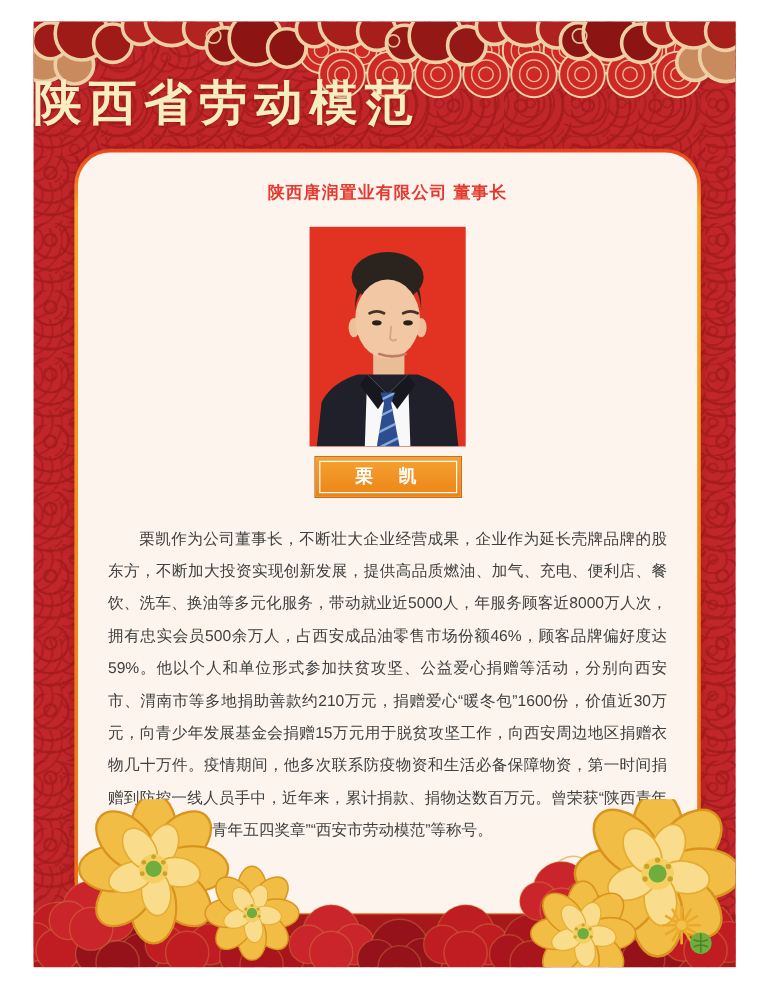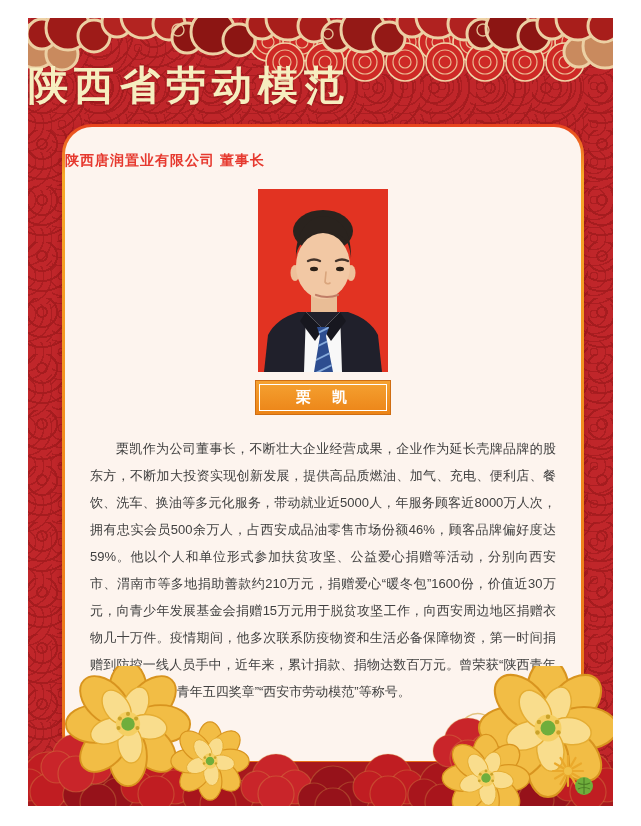--- a/index.html
+++ b/index.html
@@ -33,30 +33,30 @@
     position:absolute;left:34px;top:106px;width:522px;height:640px;z-index:2;
     border-radius:30px;box-sizing:border-box;padding:3px;
     background:linear-gradient(180deg,#e8431f 0%,#f6a928 8%,#f0861c 60%,#e8701a 100%);
     box-shadow:0 2px 6px rgba(120,10,10,.35);
   }
   .card-inner{
     width:100%;height:100%;border-radius:27px;background:#fdf4ee;overflow:hidden;
     box-sizing:border-box;
   }
   .subtitle{
-    margin-top:25px;color:#e6392f;font-weight:bold;
+    margin-top:25px;text-align:center;color:#e6392f;font-weight:bold;
     font-size:14px;letter-spacing:1px;
   }
   .photo{
     width:130px;height:183px;margin:19px auto 0;background:#e23322;
     overflow:hidden;
   }
   .photo svg{display:block;}
   .plate{
-    width:136px;margin:8px auto 0;box-sizing:border-box;
+    width:123px;margin:8px auto 0;box-sizing:border-box;
     background:linear-gradient(180deg,#f5a232 0%,#ec8417 100%);
     border:1px solid #cf6d12;padding:3px;
   }
   .plate-inner{
     border:1px solid #ffffff;text-align:center;color:#ffffff;font-weight:bold;
     font-size:15px;padding:3px 0;letter-spacing:3px;
     font-family:"DejaVu Serif",serif;
   }
   .bio{
     margin:20px 25px 0;font-size:13px;line-height:27px;color:#404040;

